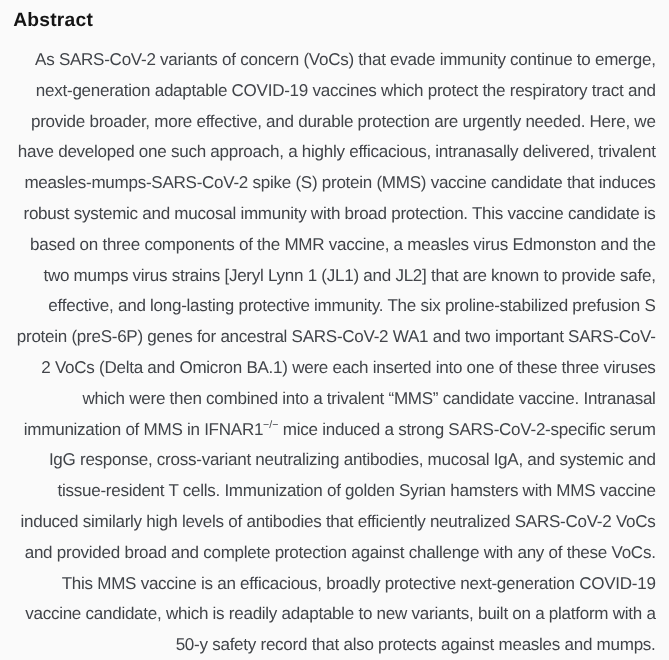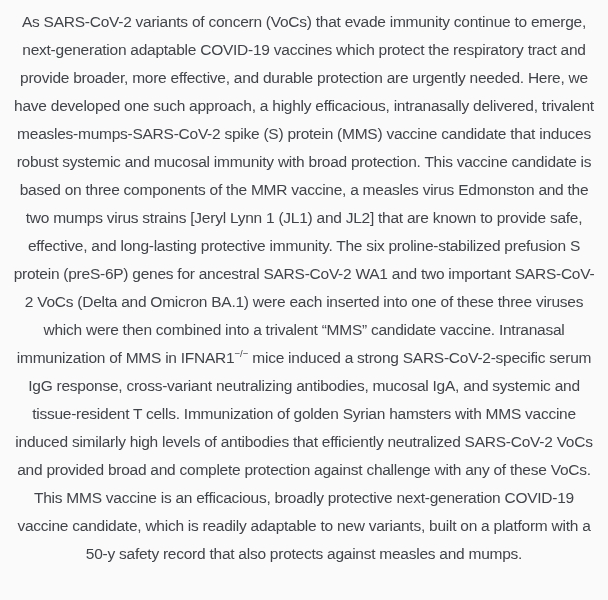--- a/index.html
+++ b/index.html
@@ -24,28 +24,29 @@
     letter-spacing: 0.2px;
     color: #141414;
     font-family: "Liberation Sans", sans-serif;
   }
   .abstract-body {
     margin: 0;
     font-size: 15.5px;
     letter-spacing: -0.25px;
     line-height: 28px;
     color: #414449;
-    text-align: center;
+    text-align: right;
     font-family: "Liberation Sans", sans-serif;
   }
   .abstract-body sup {
     font-size: 0.62em;
     line-height: 0;
     vertical-align: super;
     letter-spacing: 0;
   }
 </style>
 </head>
 <body>
 
 <div class="page">
+  <h2 class="abstract-heading">Abstract</h2>
   <p class="abstract-body"><span>As SARS-CoV-2 variants of concern (VoCs) that evade immunity continue to emerge, next-generation adaptable COVID-19 vaccines which protect the respiratory tract and provide broader, more effective, and durable protection are urgently needed. Here, we have developed one such approach, a highly efficacious, intranasally delivered, trivalent measles-mumps-SARS-CoV-2 spike (S) protein (MMS) vaccine candidate that induces robust systemic and mucosal immunity with broad protection. This vaccine candidate is based on three components of the MMR vaccine, a measles virus Edmonston and the two mumps virus strains [Jeryl Lynn 1 (JL1) and JL2] that are known to provide safe, effective, and long-lasting protective immunity. The six proline-stabilized prefusion S protein (preS-6P) genes for ancestral SARS-CoV-2 WA1 and two important SARS-CoV-2 VoCs (Delta and Omicron BA.1) were each inserted into one of these three viruses which were then combined into a trivalent “MMS” candidate vaccine. Intranasal immunization of MMS in IFNAR1</span><sup>−/−</sup><span> mice induced a strong SARS-CoV-2-specific serum IgG response, cross-variant neutralizing antibodies, mucosal IgA, and systemic and tissue-resident T cells. Immunization of golden Syrian hamsters with MMS vaccine induced similarly high levels of antibodies that efficiently neutralized SARS-CoV-2 VoCs and provided broad and complete protection against challenge with any of these VoCs. This MMS vaccine is an efficacious, broadly protective next-generation COVID-19 vaccine candidate, which is readily adaptable to new variants, built on a platform with a 50-y safety record that also protects against measles and mumps.</span></p>
 </div>
 
 </body></html>

